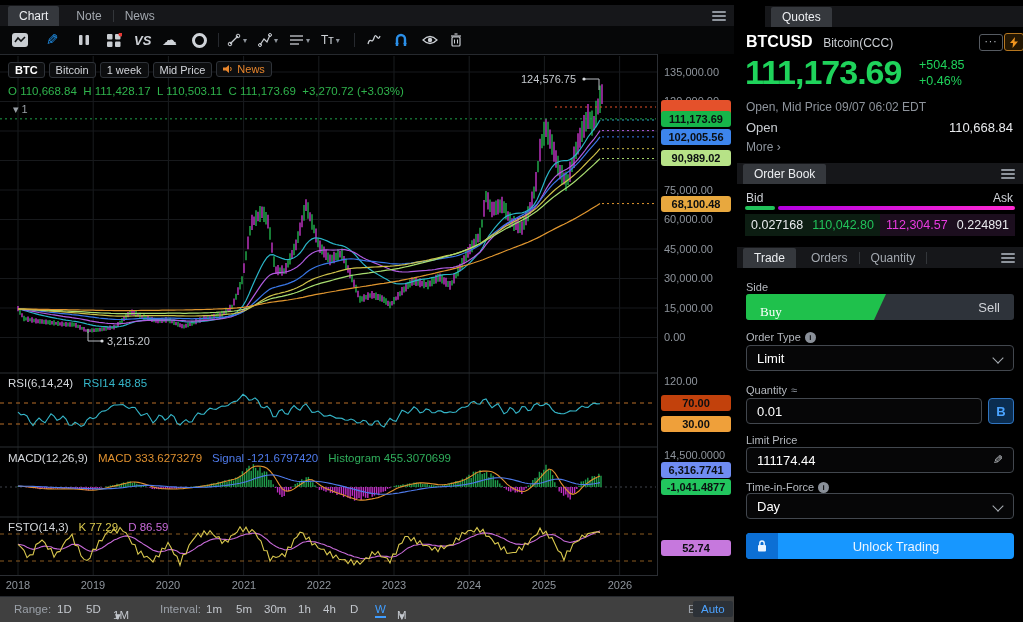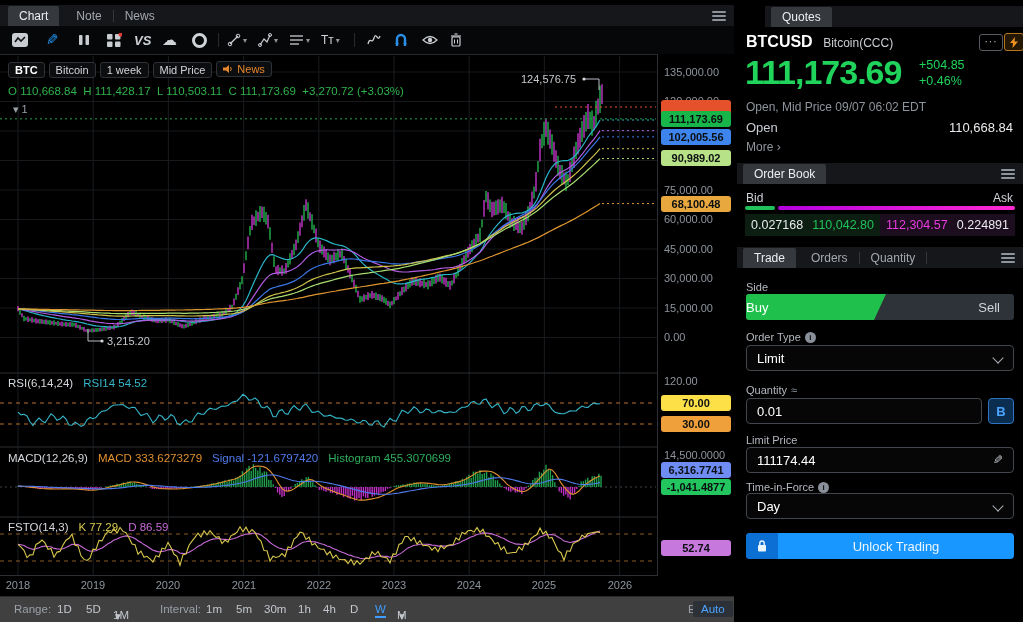--- a/index.html
+++ b/index.html
@@ -802,24 +802,24 @@
     <div class="axis-tick" style="top:302px">15,000.00</div>
     <div class="axis-tick" style="top:331px">0.00</div>
 
     <div class="pill" style="top: 100px; z-index: 1; background: rgb(228, 81, 43);"></div>
     <div class="pill" style="top: 111px; z-index: 2; background: rgb(23, 181, 74);">111,173.69</div>
     <div class="pill" style="top: 129px; z-index: 2; background: rgb(61, 133, 236);">102,005.56</div>
     <div class="pill" style="top: 150px; background: rgb(183, 226, 135);">90,989.02</div>
     <div class="pill" style="top: 196px; background: rgb(232, 168, 62);">68,100.48</div>
 
     <div class="ind-head" style="top:377px;">
-      <span style="color:#d5d8dc;">RSI(6,14,24)</span><span style="color:#35b6c9;">RSI14 54.52</span>
+      <span style="color:#d5d8dc;">RSI(6,14,24)</span><span style="color:#35b6c9;">RSI14 48.85</span>
     </div>
     <div class="axis-tick" style="top:375px">120.00</div>
-    <div class="pill" style="top: 395px; background: #fde047;">70.00</div>
+    <div class="pill" style="top: 395px; background: #c2410c;">70.00</div>
     <div class="pill" style="top: 416px; background: rgb(239, 160, 58);">30.00</div>
 
     <div class="ind-head" style="top:452px;">
       <span style="color:#d5d8dc;">MACD(12,26,9)</span><span style="color:#e0912f;">MACD 333.6273279</span><span style="color:#4f7bec;">Signal -121.6797420</span><span style="color:#2fae5b;">Histogram 455.3070699</span>
     </div>
     <div class="axis-tick" style="top:449px">14,500.0000</div>
     <div class="pill" style="top: 462px; background: rgb(111, 140, 242);">6,316.7741</div>
     <div class="pill" style="top: 479px; background: #22c55e;">-1,041.4877</div>
 
     <div class="ind-head" style="top:521px;">
@@ -929,21 +929,21 @@
           <i></i>
           <i></i>
           <i></i>
         </div>
     </div>
 
     <div class="field-label" style="top:281px;">
         <span>Side</span>
       </div>
     <div class="abs" style="left:9px;top:294px;width:268px;height:26px;background:#2e333a;border-radius:3px;overflow:hidden;">
-      <div class="abs" style="left: 0px; top: 0px; width: 140px; height: 26px; clip-path: polygon(0px 0px, 100% 0px, calc(100% - 12px) 100%, 0px 100%); display: flex; align-items: center; box-sizing: border-box; font-size: 13px; color: rgb(255, 255, 255); background: rgb(31, 193, 76);">
+      <div class="abs" style="left: 0px; top: 0px; width: 140px; height: 26px; clip-path: polygon(0px 0px, 100% 0px, calc(100% - 12px) 100%, 0px 100%); display: flex; align-items: flex-end; padding-left: 14px; box-sizing: border-box; font-size: 13px; color: rgb(255, 255, 255); background: rgb(31, 193, 76); font-family: Liberation Serif, serif;">
           <span>Buy</span>
         </div>
       <div class="abs" style="right:0;top:0;height:26px;display:flex;align-items:center;padding-right:14px;font-size:13px;color:#d0d3d8;">
           <span>Sell</span>
         </div>
     </div>
 
     <div class="field-label" style="top:331px;">
         <span>Order Type</span>
         <span class="info">i</span>

